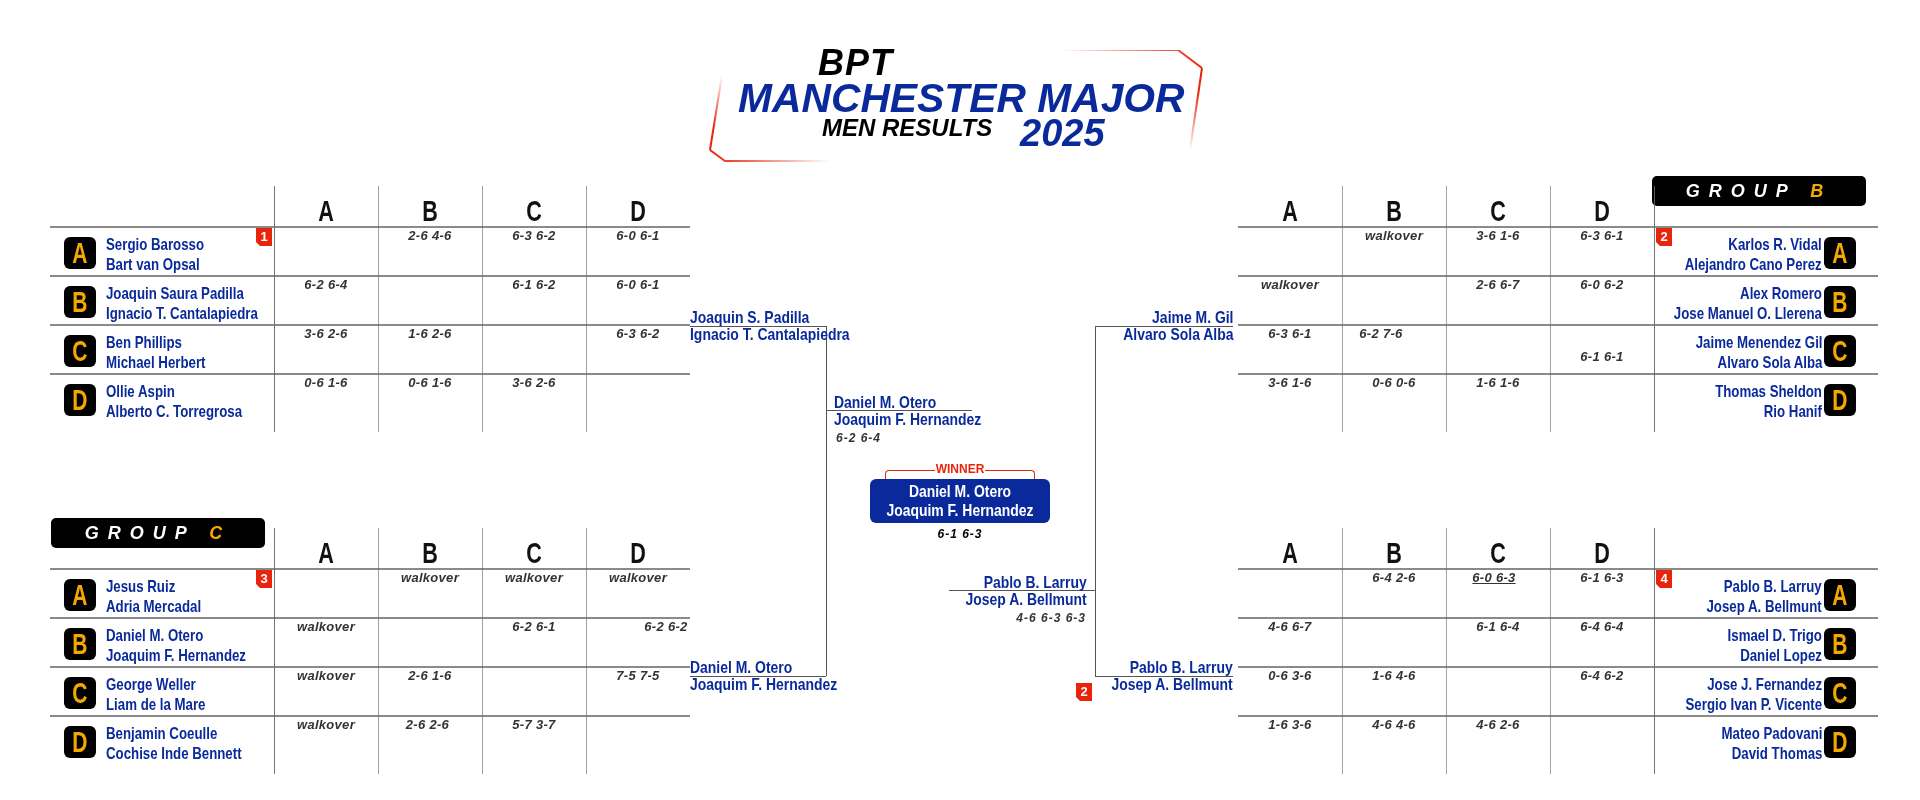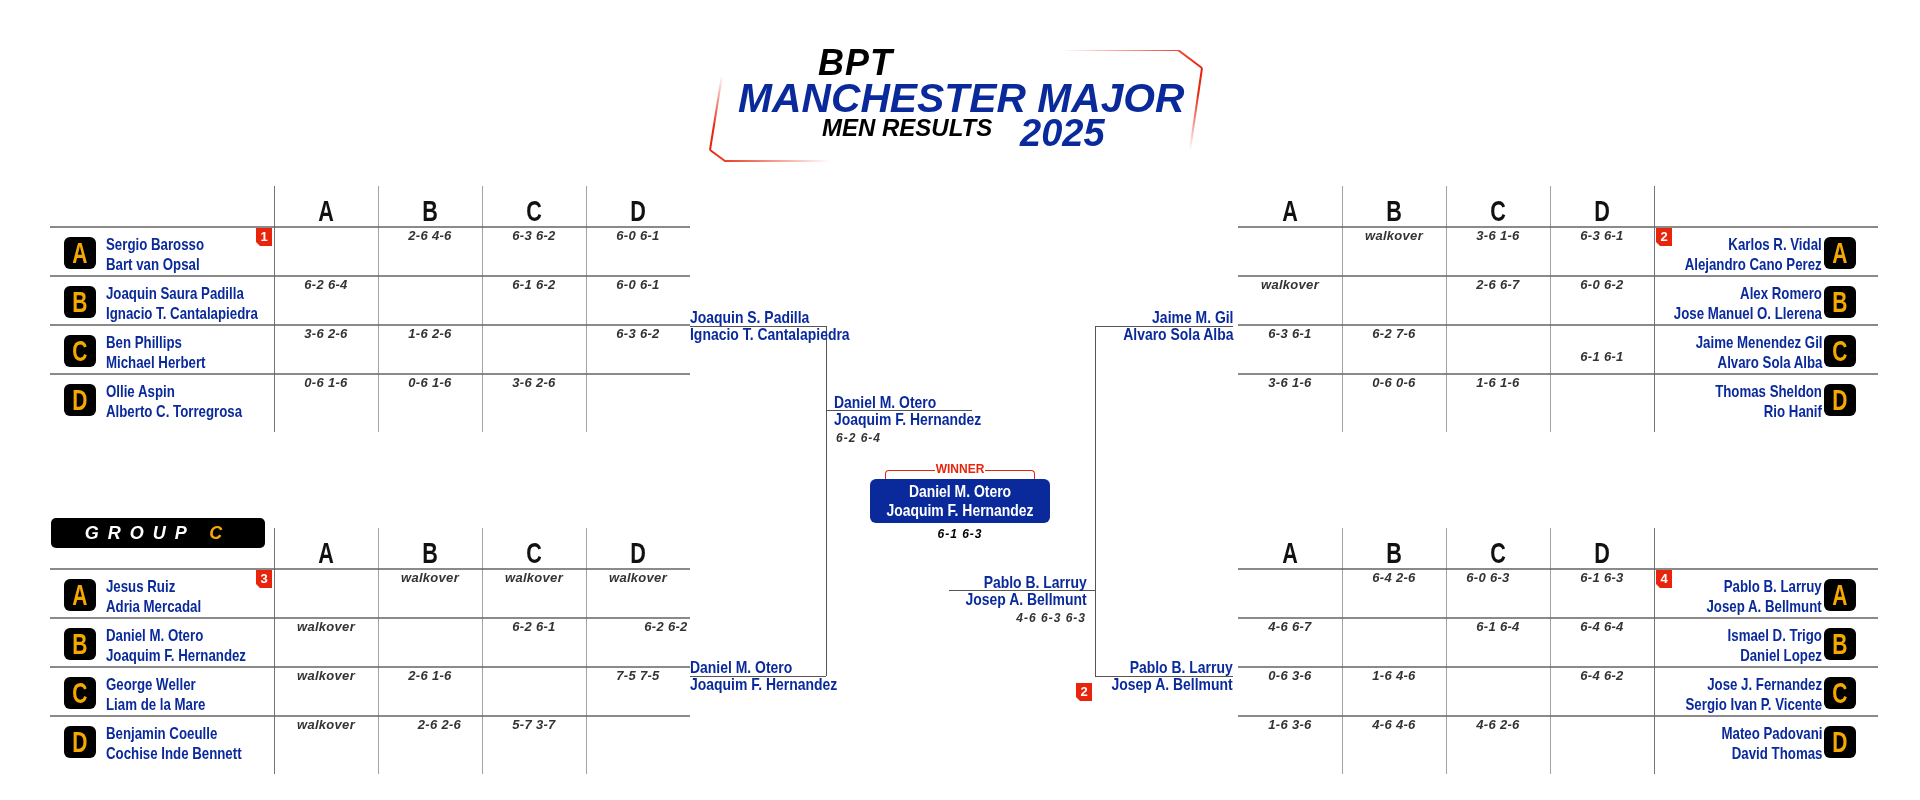--- a/index.html
+++ b/index.html
@@ -126,20 +126,21 @@
       <div class="cell" style="left:432px;">3-6 2-6</div>
       <div class="cell" style="left:536px;"></div>
     </div>
     <div class="rank" style="left:206px; top:52px;">1</div>
     <div class="vline" style="left:224px; top:10px; height:246px; opacity:0.9;"></div>
     <div class="vline" style="left:328px; top:10px; height:246px; opacity:0.6;"></div>
     <div class="vline" style="left:432px; top:10px; height:246px; opacity:0.6;"></div>
     <div class="vline" style="left:536px; top:10px; height:246px; opacity:0.6;"></div>
   </div>
 <div id="group-B" class="group" style="left:1238px; top:176px;">
+    <div class="group-badge" style="left:414px;"><span>GROUP</span> <span class="gl">B</span></div>
     <div class="col-head" style="left:0px;">A</div>
     <div class="col-head" style="left:104px;">B</div>
     <div class="col-head" style="left:208px;">C</div>
     <div class="col-head" style="left:312px;">D</div>
     <div class="row" style="top:50px;">
       <div class="seed" style="left:586px;"><span>A</span></div>
       <div class="team right">
         <div>Karlos R. Vidal</div>
         <div>Alejandro Cano Perez</div>
       </div>
@@ -159,21 +160,21 @@
       <div class="cell" style="left:208px;">2-6 6-7</div>
       <div class="cell" style="left:312px;">6-0 6-2</div>
     </div>
     <div class="row" style="top:148px;">
       <div class="seed" style="left:586px;"><span>C</span></div>
       <div class="team right">
         <div>Jaime Menendez Gil</div>
         <div>Alvaro Sola Alba</div>
       </div>
       <div class="cell" style="left:0px;">6-3 6-1</div>
-      <div class="cell" style="left:104px;font-style:italic;">6-2 7-6</div>
+      <div class="cell" style="left:91px;font-style:italic;">6-2 7-6</div>
       <div class="cell" style="left:208px;"></div>
       <div class="cell" style="left:312px;margin-top:23px;">6-1 6-1</div>
     </div>
     <div class="row" style="top:197px;">
       <div class="seed" style="left:586px;"><span>D</span></div>
       <div class="team right">
         <div>Thomas Sheldon</div>
         <div>Rio Hanif</div>
       </div>
       <div class="cell" style="left:0px;">3-6 1-6</div>
@@ -226,21 +227,21 @@
       <div class="cell" style="left:432px;"></div>
       <div class="cell" style="left:536px;">7-5 7-5</div>
     </div>
     <div class="row" style="top:197px;">
       <div class="seed" style="left:14px;"><span>D</span></div>
       <div class="team left">
         <div>Benjamin Coeulle</div>
         <div>Cochise Inde Bennett</div>
       </div>
       <div class="cell" style="left:224px;">walkover</div>
-      <div class="cell" style="left:328px;padding-left:19px;">2-6 2-6</div>
+      <div class="cell" style="left:316px;padding-left:19px;">2-6 2-6</div>
       <div class="cell" style="left:432px;">5-7 3-7</div>
       <div class="cell" style="left:536px;"></div>
     </div>
     <div class="rank" style="left:206px; top:52px;">3</div>
     <div class="vline" style="left:224px; top:10px; height:246px; opacity:0.9;"></div>
     <div class="vline" style="left:328px; top:10px; height:246px; opacity:0.6;"></div>
     <div class="vline" style="left:432px; top:10px; height:246px; opacity:0.6;"></div>
     <div class="vline" style="left:536px; top:10px; height:246px; opacity:0.6;"></div>
   </div>
 <div id="group-D" class="group" style="left:1238px; top:518px;">
@@ -249,21 +250,21 @@
     <div class="col-head" style="left:208px;">C</div>
     <div class="col-head" style="left:312px;">D</div>
     <div class="row" style="top:50px;">
       <div class="seed" style="left:586px;"><span>A</span></div>
       <div class="team right">
         <div>Pablo B. Larruy</div>
         <div>Josep A. Bellmunt</div>
       </div>
       <div class="cell" style="left:0px;"></div>
       <div class="cell" style="left:104px;">6-4 2-6</div>
-      <div class="cell" style="left:198px;">6-0 6-3</div>
+      <div class="cell" style="left:204px;text-decoration:underline;">6-0 6-3</div>
       <div class="cell" style="left:312px;">6-1 6-3</div>
     </div>
     <div class="row" style="top:99px;">
       <div class="seed" style="left:586px;"><span>B</span></div>
       <div class="team right">
         <div>Ismael D. Trigo</div>
         <div>Daniel Lopez</div>
       </div>
       <div class="cell" style="left:0px;">4-6 6-7</div>
       <div class="cell" style="left:104px;"></div>

